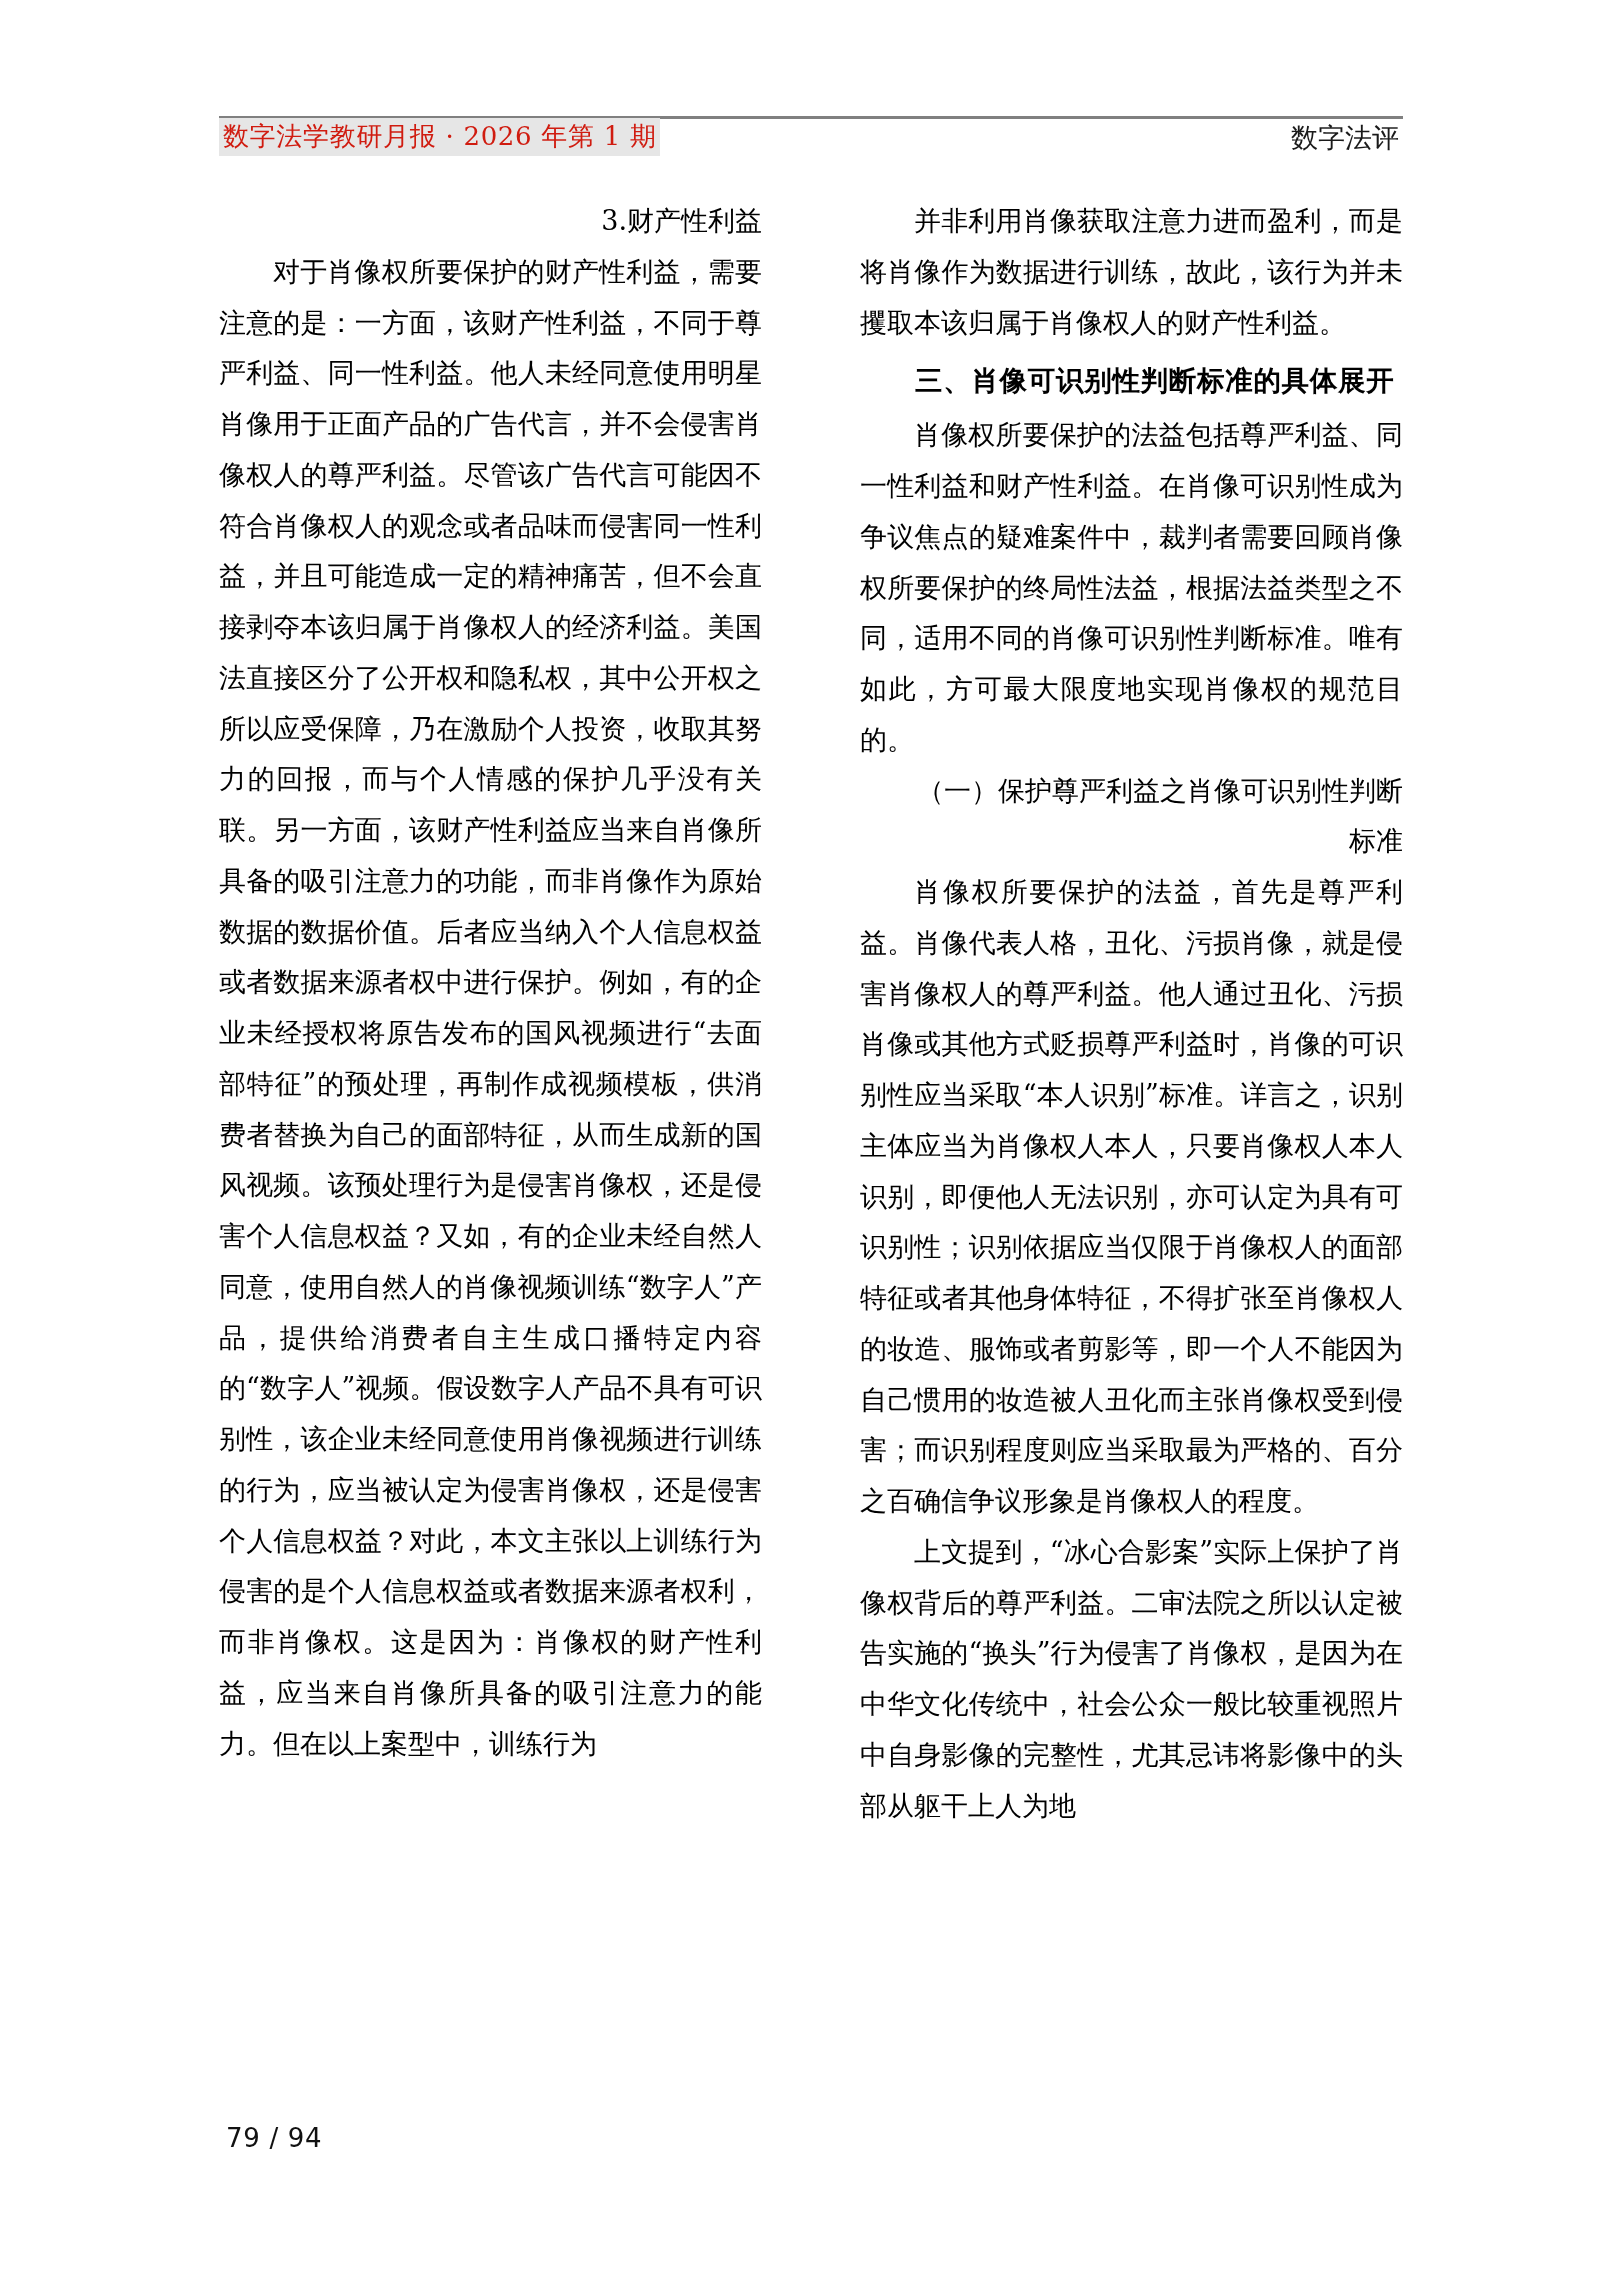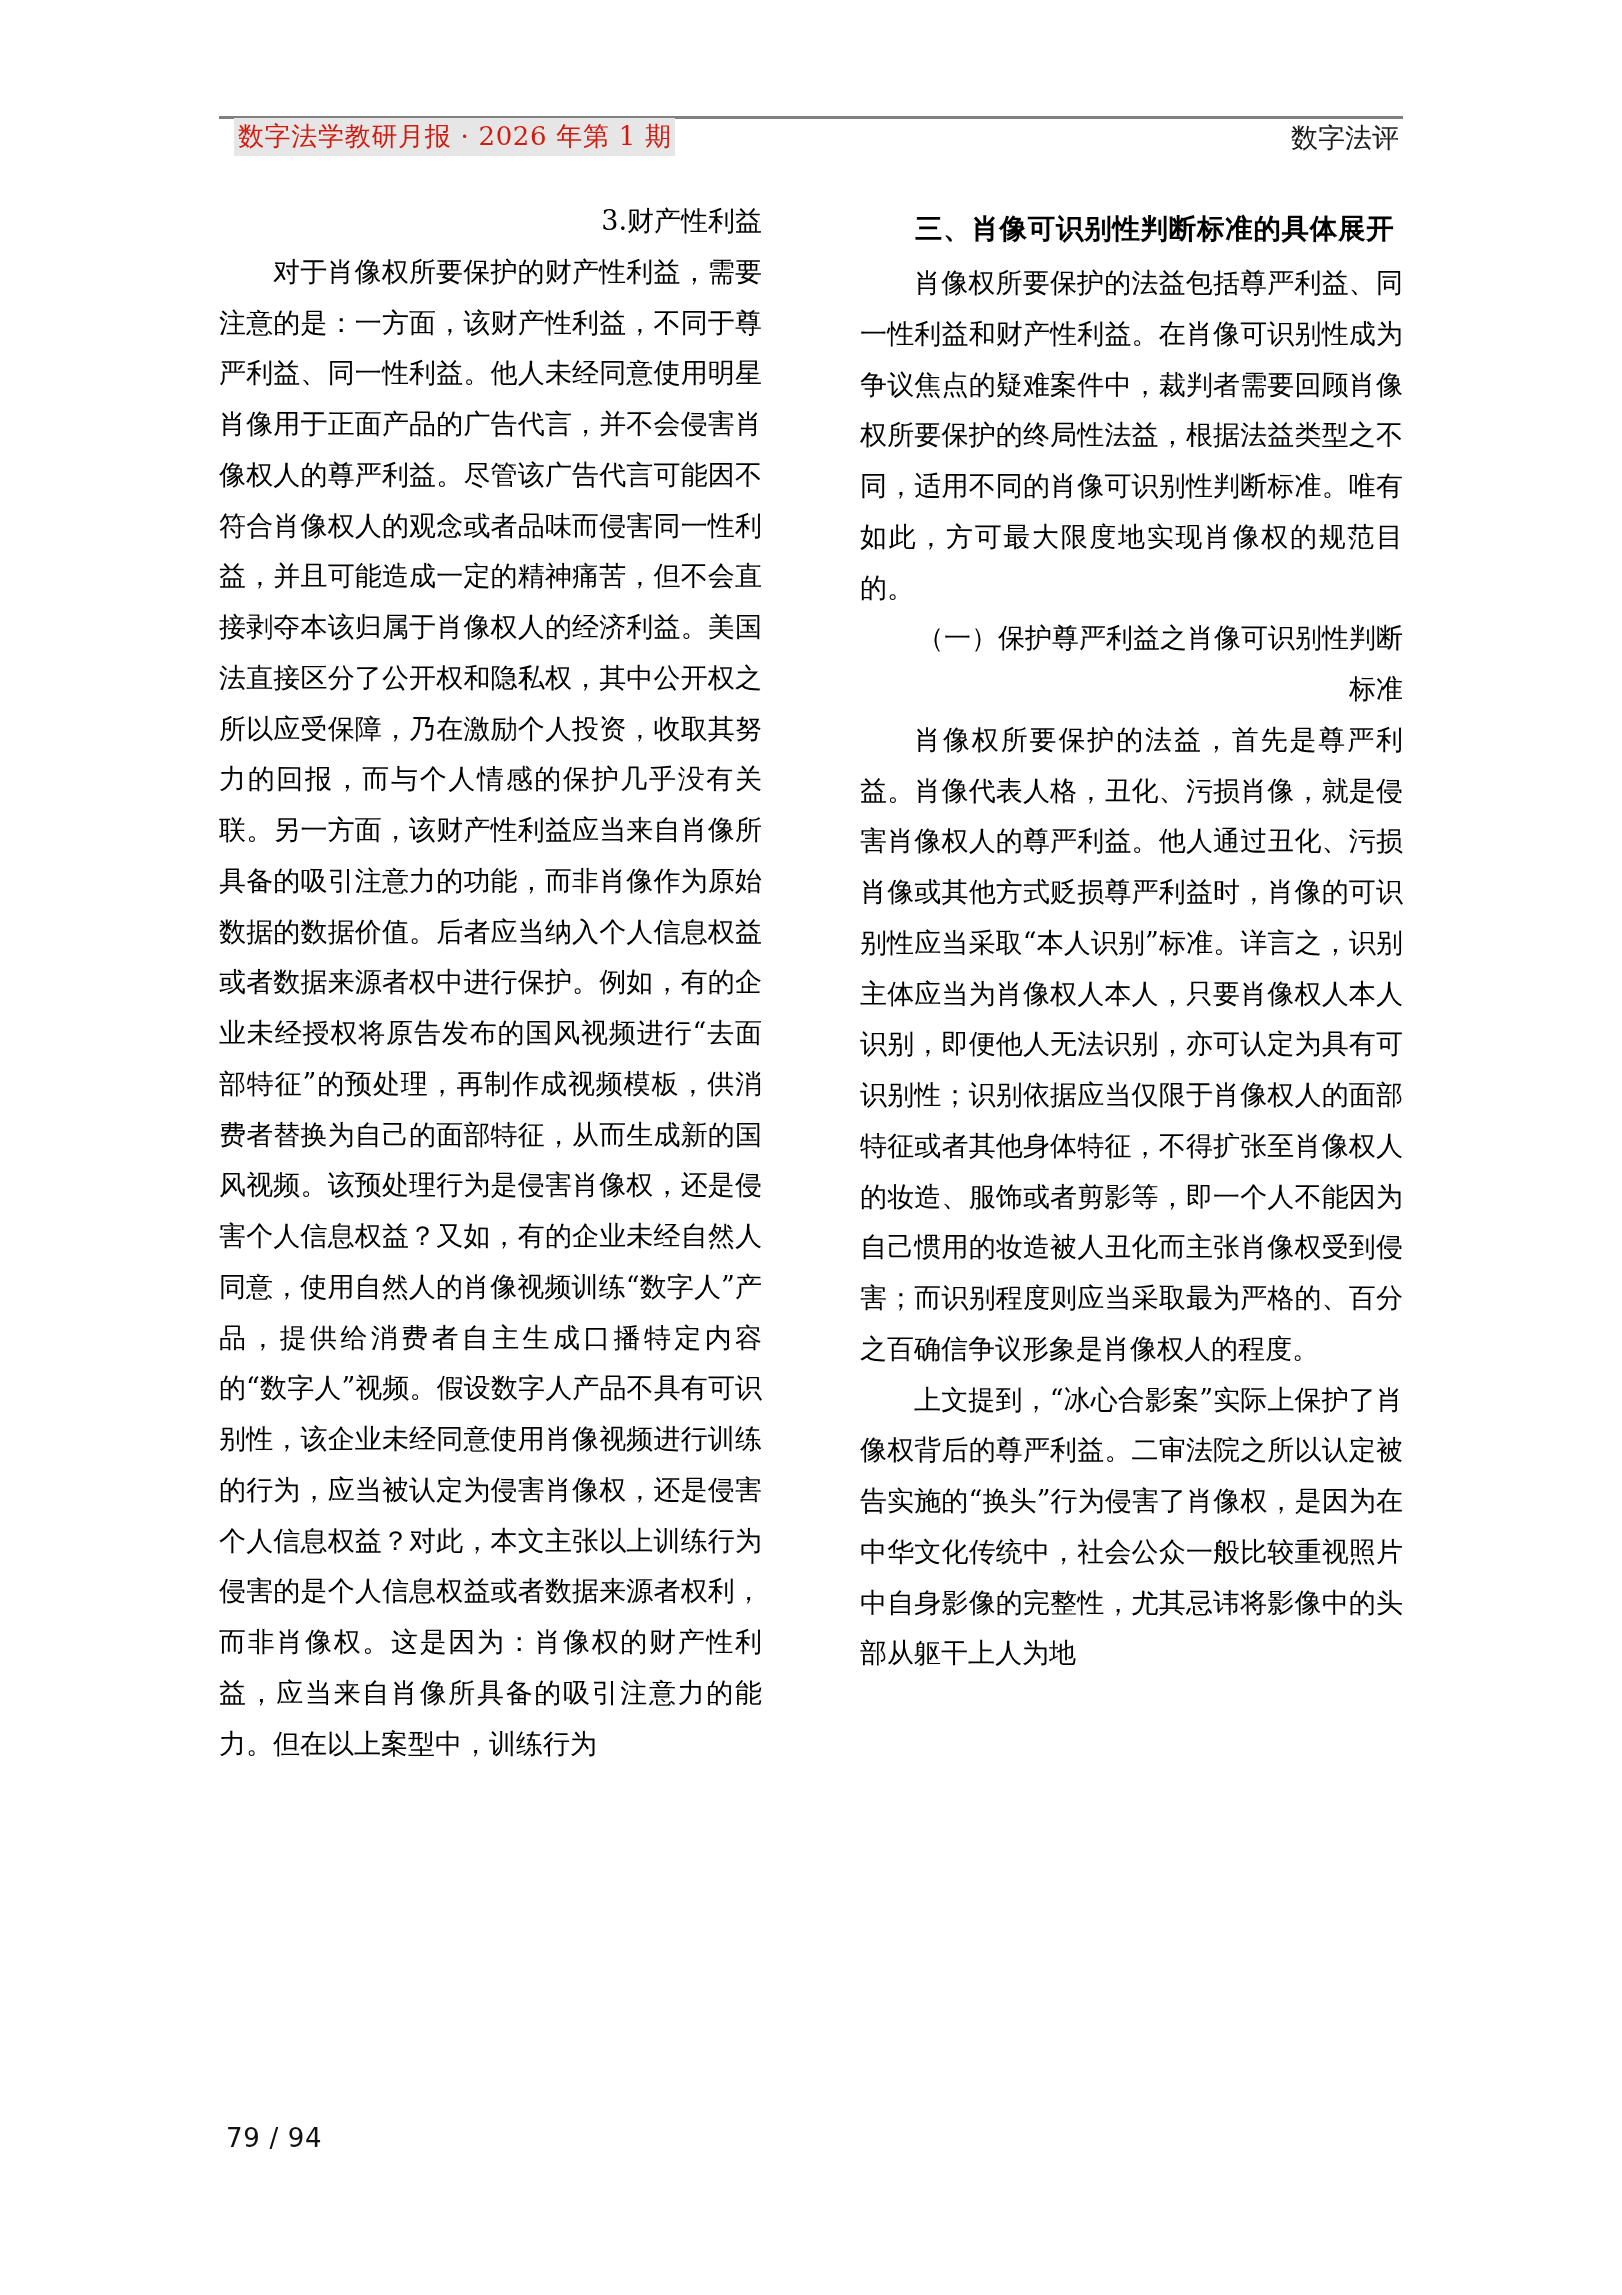--- a/index.html
+++ b/index.html
@@ -34,21 +34,20 @@
     height: 3.3px;
     background: #808080;
   }
   .header-left {
     font-size: 26px;
     color: #d01c10;
     background: #e6e6e6;
     padding: 1.3px 3.9px;
     letter-spacing: 0.7px;
     white-space: nowrap;
-    margin-left: 15px;
   }
   .header-right {
     font-size: 27px;
     color: #1a1a1a;
     white-space: nowrap;
     padding-right: 3.9px;
   }
 
   
   .columns {
@@ -116,20 +115,21 @@
   </div>
 
   <div class="columns">
 
     <div class="col">
       <p class="subhead">3.财产性利益</p>
       <p class="para">对于肖像权所要保护的财产性利益，需要注意的是：一方面，该财产性利益，不同于尊严利益、同一性利益。他人未经同意使用明星肖像用于正面产品的广告代言，并不会侵害肖像权人的尊严利益。尽管该广告代言可能因不符合肖像权人的观念或者品味而侵害同一性利益，并且可能造成一定的精神痛苦，但不会直接剥夺本该归属于肖像权人的经济利益。美国法直接区分了公开权和隐私权，其中公开权之所以应受保障，乃在激励个人投资，收取其努力的回报，而与个人情感的保护几乎没有关联。另一方面，该财产性利益应当来自肖像所具备的吸引注意力的功能，而非肖像作为原始数据的数据价值。后者应当纳入个人信息权益或者数据来源者权中进行保护。例如，有的企业未经授权将原告发布的国风视频进行“去面部特征”的预处理，再制作成视频模板，供消费者替换为自己的面部特征，从而生成新的国风视频。该预处理行为是侵害肖像权，还是侵害个人信息权益？又如，有的企业未经自然人同意，使用自然人的肖像视频训练“数字人”产品，提供给消费者自主生成口播特定内容的“数字人”视频。假设数字人产品不具有可识别性，该企业未经同意使用肖像视频进行训练的行为，应当被认定为侵害肖像权，还是侵害个人信息权益？对此，本文主张以上训练行为侵害的是个人信息权益或者数据来源者权利，而非肖像权。这是因为：肖像权的财产性利益，应当来自肖像所具备的吸引注意力的能力。但在以上案型中，训练行为</p>
     </div>
 
     <div class="col">
+      <p class="para">并非利用肖像获取注意力进而盈利，而是将肖像作为数据进行训练，故此，该行为并未攫取本该归属于肖像权人的财产性利益。</p>
       <p class="section-head">三、肖像可识别性判断标准的具体展开</p>
       <p class="para">肖像权所要保护的法益包括尊严利益、同一性利益和财产性利益。在肖像可识别性成为争议焦点的疑难案件中，裁判者需要回顾肖像权所要保护的终局性法益，根据法益类型之不同，适用不同的肖像可识别性判断标准。唯有如此，方可最大限度地实现肖像权的规范目的。</p>
       <p class="subhead">（一）保护尊严利益之肖像可识别性判断标准</p>
       <p class="para">肖像权所要保护的法益，首先是尊严利益。肖像代表人格，丑化、污损肖像，就是侵害肖像权人的尊严利益。他人通过丑化、污损肖像或其他方式贬损尊严利益时，肖像的可识别性应当采取“本人识别”标准。详言之，识别主体应当为肖像权人本人，只要肖像权人本人识别，即便他人无法识别，亦可认定为具有可识别性；识别依据应当仅限于肖像权人的面部特征或者其他身体特征，不得扩张至肖像权人的妆造、服饰或者剪影等，即一个人不能因为自己惯用的妆造被人丑化而主张肖像权受到侵害；而识别程度则应当采取最为严格的、百分之百确信争议形象是肖像权人的程度。</p>
       <p class="para">上文提到，“冰心合影案”实际上保护了肖像权背后的尊严利益。二审法院之所以认定被告实施的“换头”行为侵害了肖像权，是因为在中华文化传统中，社会公众一般比较重视照片中自身影像的完整性，尤其忌讳将影像中的头部从躯干上人为地</p>
     </div>
 
   </div>
 
   <div class="footer">79 / 94</div>

